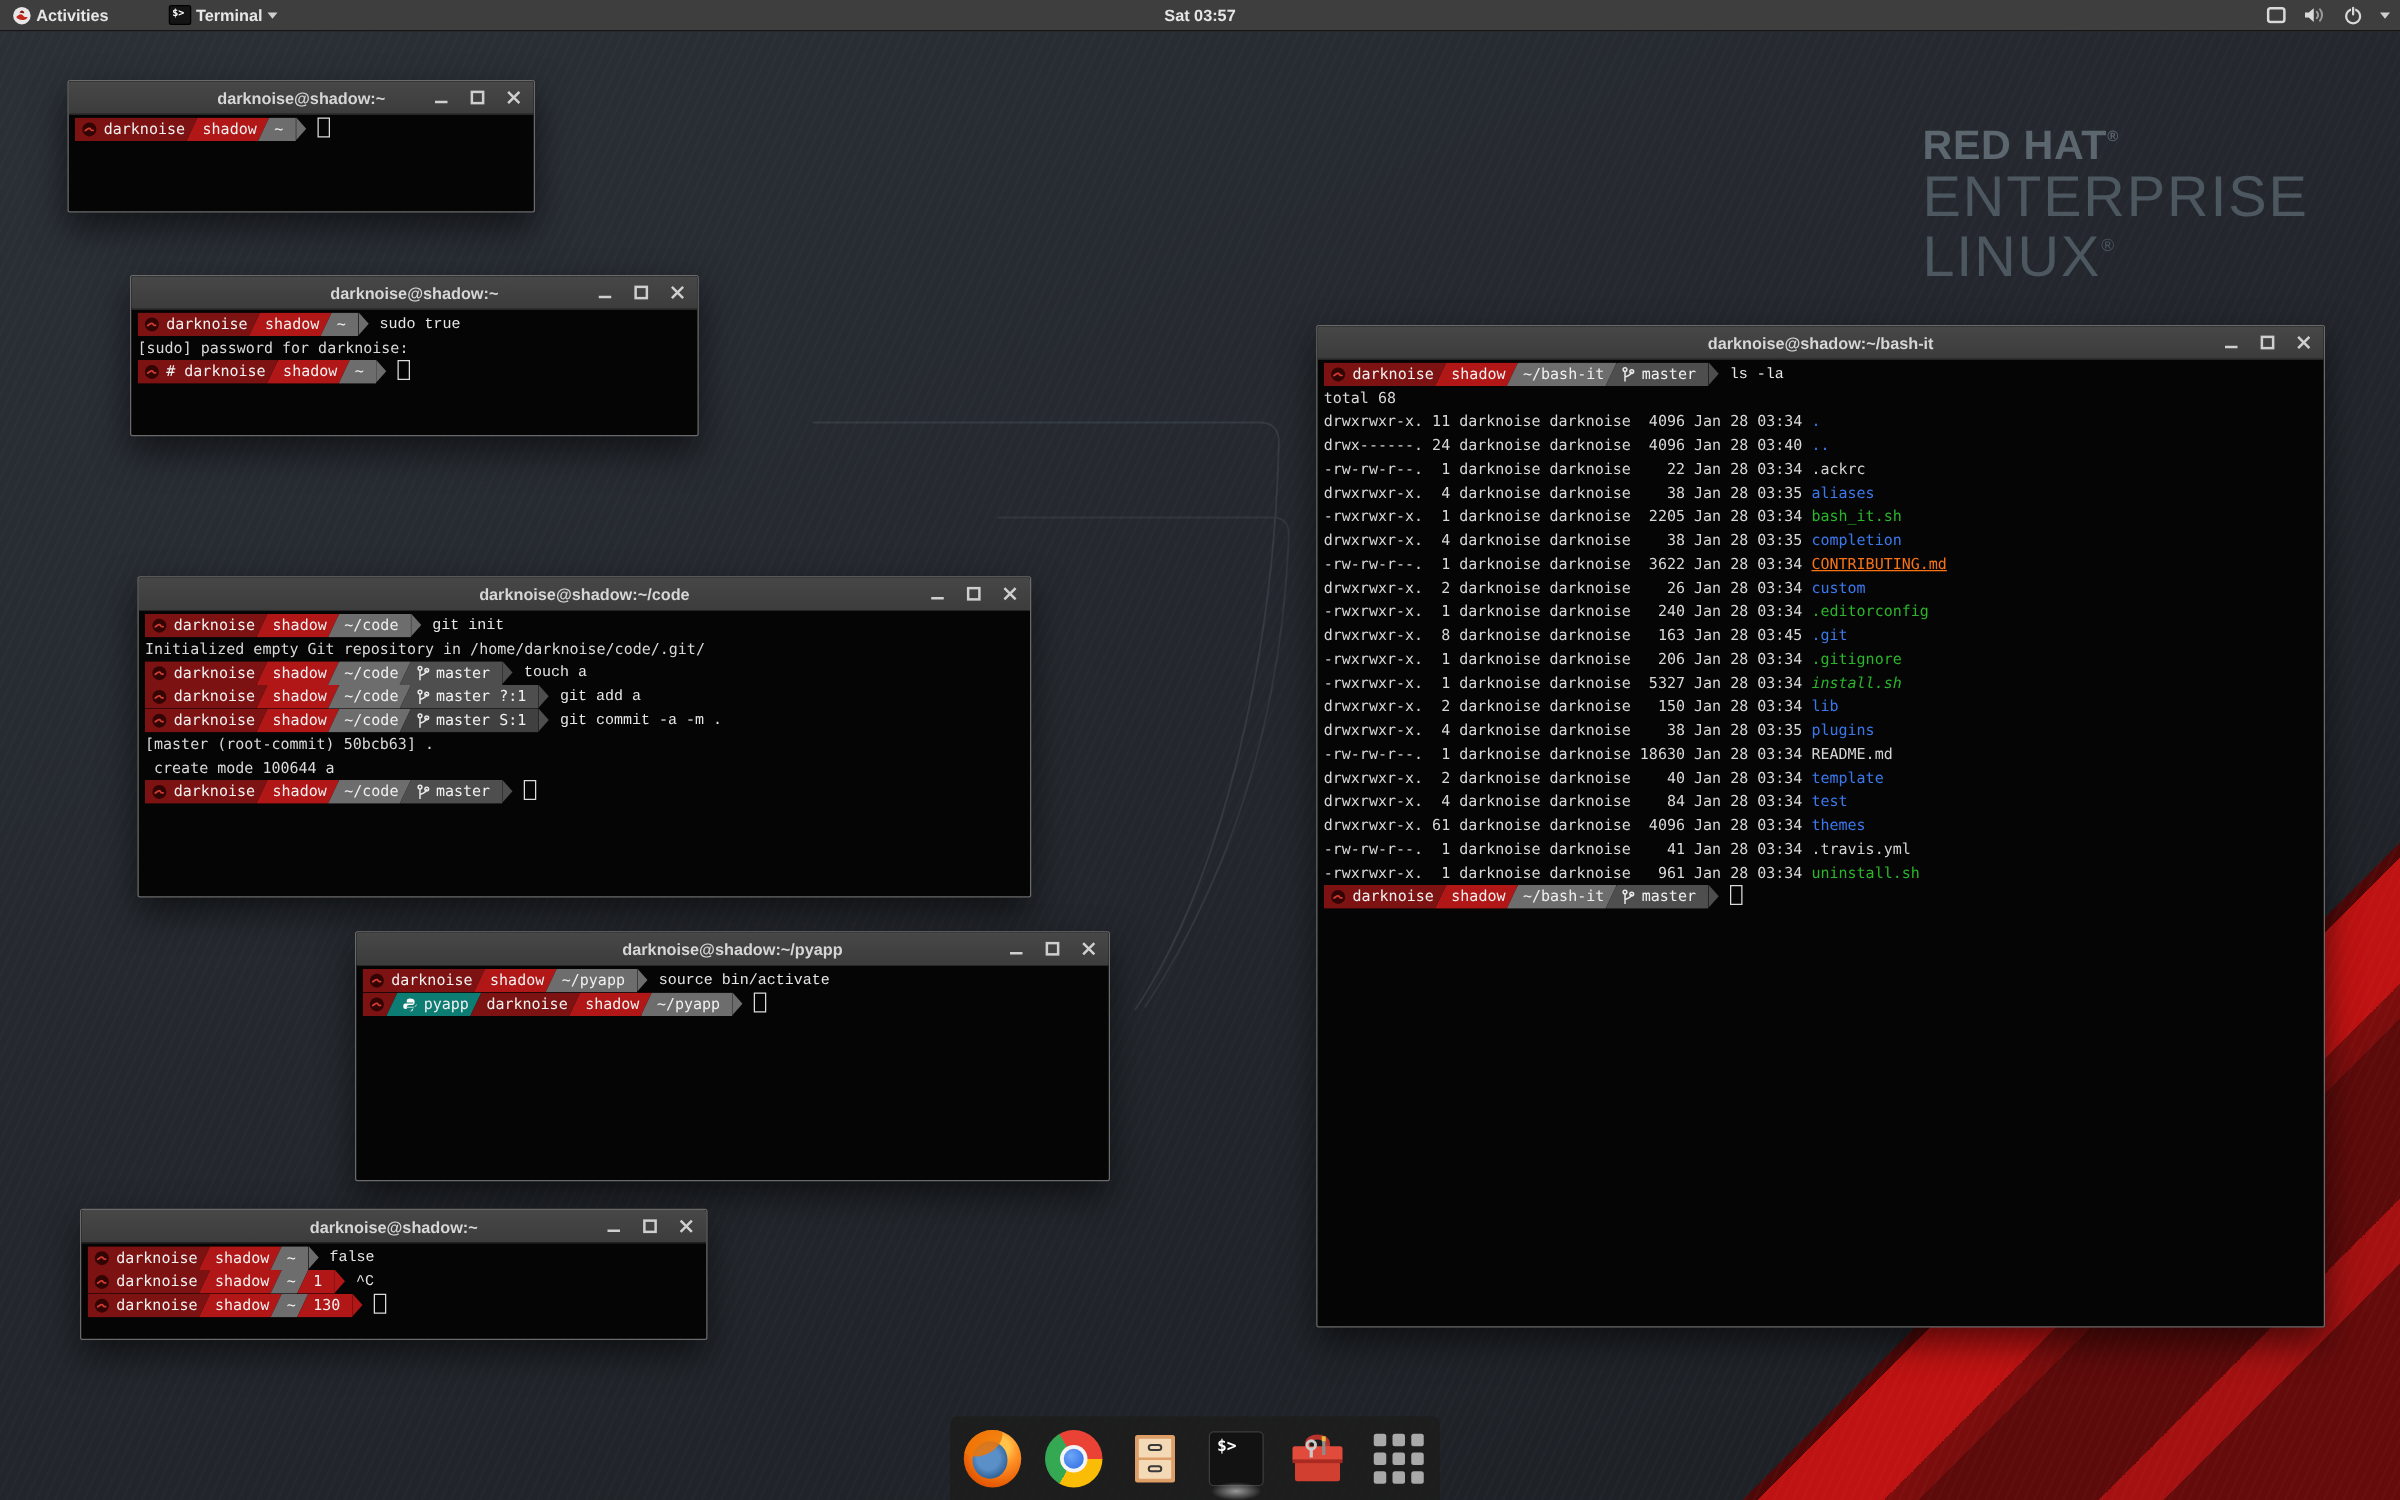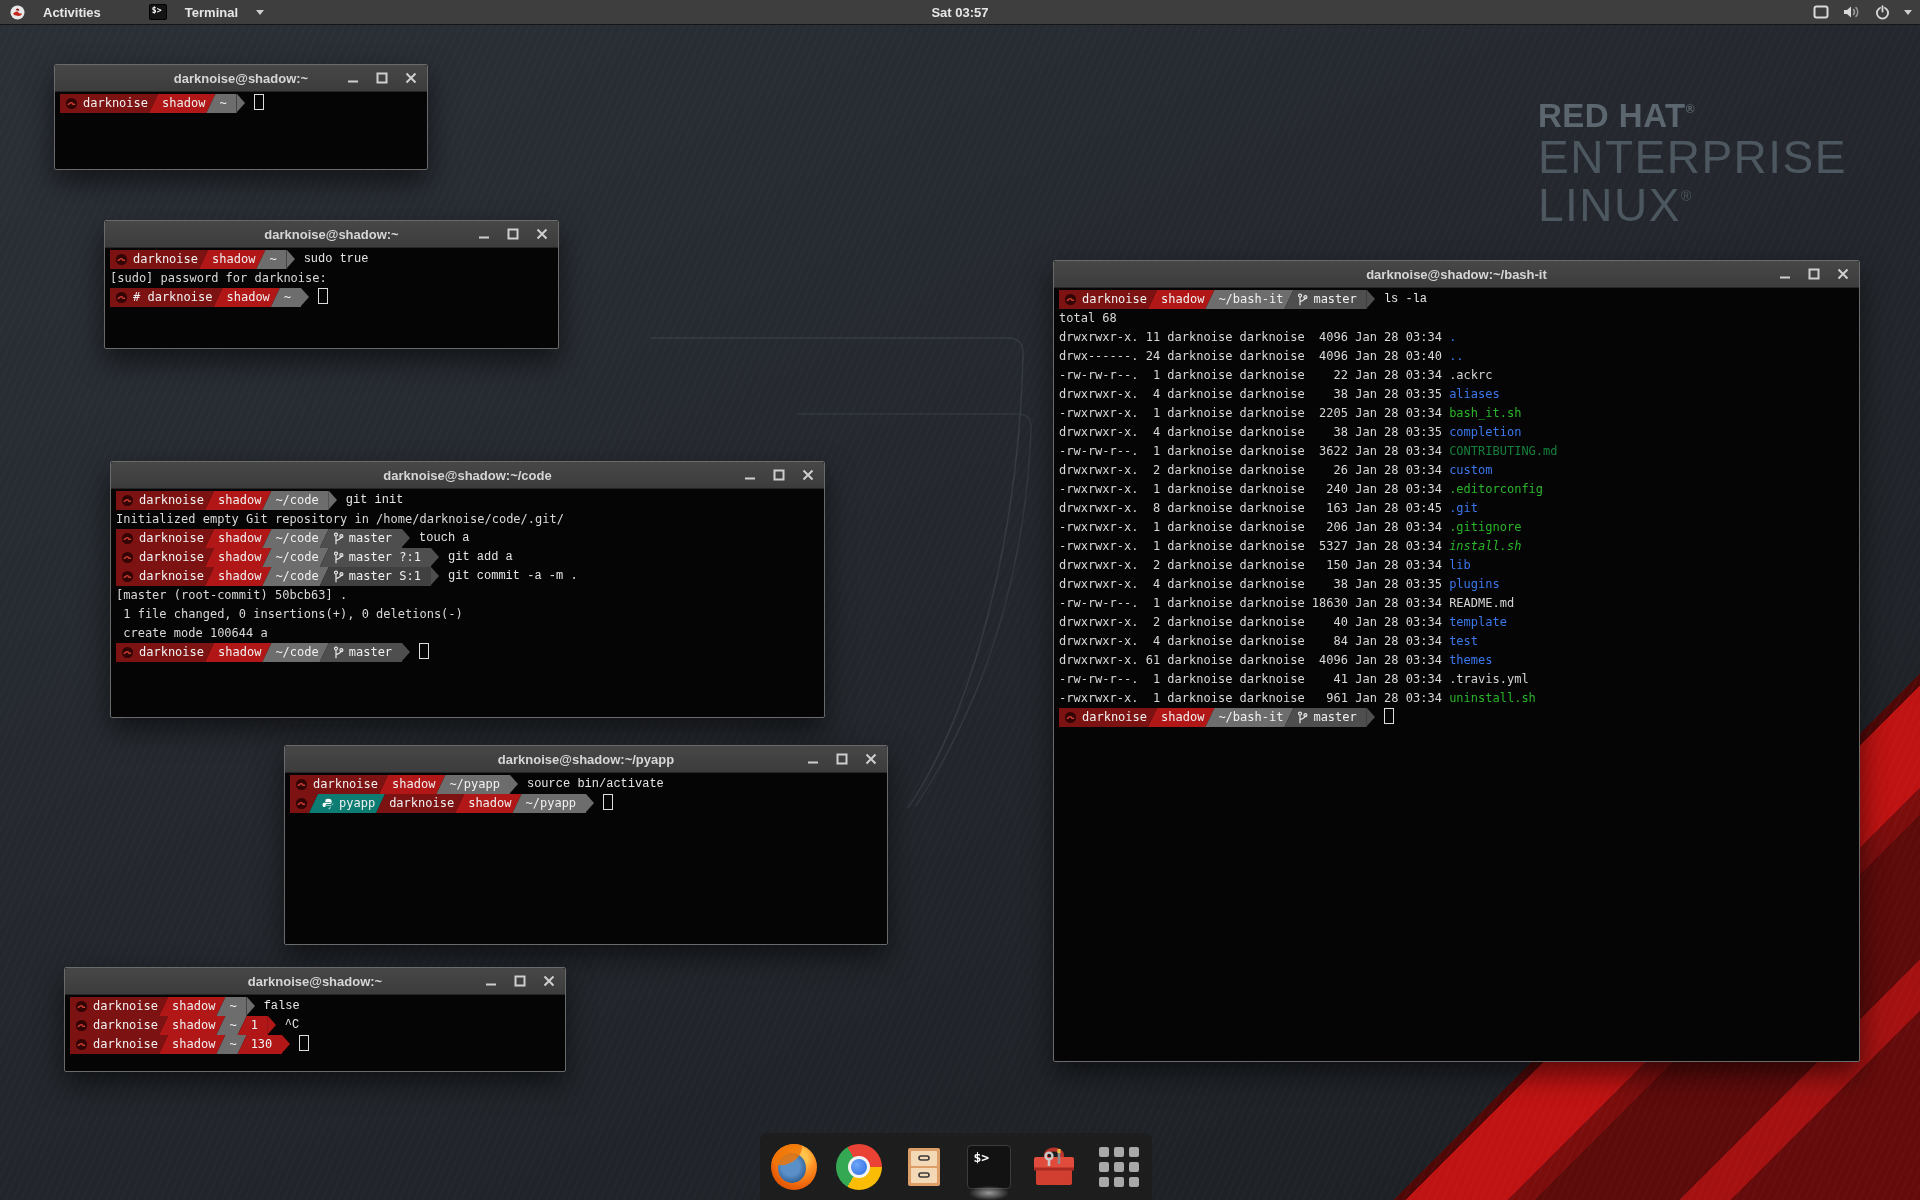--- a/index.html
+++ b/index.html
@@ -13,21 +13,21 @@
   #ribbon{position:absolute;right:0;bottom:0;width:860px;height:860px;
     background:linear-gradient(135deg,
       transparent 0 69.4%, #4f0808 69.4% 70.1%, #bf1212 70.1% 76%,
       #7c0d0d 76% 77.6%, #5d0a0a 77.6% 86%, #a51111 86% 89%, #660b0b 89% 100%);}
   #circuit{position:absolute;left:620px;top:300px;pointer-events:none;opacity:.5;}
 
   
   #topbar{position:absolute;left:0;top:0;width:1920px;height:24px;background:#3e3e3e;
     border-bottom:1px solid #161616;z-index:50;display:flex;align-items:center;color:#e6e6e6;
     font-size:13px;font-weight:bold;}
-  .tb-btn{display:flex;align-items:center;gap:18px;height:24px;padding:0 10px;cursor:default;}
+  .tb-btn{display:flex;align-items:center;gap:4px;height:24px;padding:0 10px;cursor:default;}
   #appmenu{margin-left:28px;}
   .mini-term{width:18px;height:16px;background:#141414;border:1px solid #000;border-radius:2px;
     color:#fff;font-family:"DejaVu Sans Mono",monospace;font-size:8px;font-weight:bold;
     display:flex;align-items:flex-start;justify-content:flex-start;padding:1px 0 0 2px;box-sizing:border-box;}
   #clock{position:absolute;left:0;right:0;text-align:center;pointer-events:none;}
   #clock span{pointer-events:auto;margin-top:22px;}
   #tb-right{position:absolute;right:8px;top:0;height:24px;display:flex;align-items:center;gap:14px;}
   .chev{width:0;height:0;border-left:4px solid transparent;border-right:4px solid transparent;
     border-top:5px solid #cfcfcf;}
 
@@ -258,21 +258,20 @@
               <circle cx="6.5" cy="6.5" r="5.6" fill="#330404"></circle>
               <path d="M3.2 7.4c1.2-.6 2.4-2.2 3.5-1.7 1.1.5.6 2.1 2.8 1.6" fill="none" stroke="#d23b2f" stroke-width="1.4" stroke-linecap="round"></path>
             </svg></span><span>darknoise</span></span><span class="seg" style="background: rgb(178, 23, 23);"><span>shadow</span></span><span class="seg" style="background: rgb(109, 109, 109);"><span>~/code</span></span><span class="seg seg-last" style="background: #404040;"><span class="seg-icon"><svg width="11" height="14" viewBox="0 0 11 14">
               <g stroke="#e9e9e9" stroke-width="1.2" fill="none">
                 <circle cx="3" cy="2.6" r="1.5"></circle>
                 <circle cx="8.4" cy="4.2" r="1.5"></circle>
                 <path d="M3 4.2v8M3 8.6c3.2-1 5.4-2 5.4-4.4"></path>
               </g>
             </svg></span><span>master S:1</span></span><span class="seg-arrow" style="border-left-color: rgb(78, 78, 78);"></span><span class="cmd">git commit -a -m .</span></div>
       <div class="term-line"><span class="out">[master (root-commit) 50bcb63] .</span></div>
-      <div class="term-line"><span class="out"> 1 file changed, 0 insertions(+), 0 deletions(-)</span></div>
       <div class="term-line"><span class="out"> create mode 100644 a</span></div>
       <div class="term-line"><span class="seg seg-first" style="background: rgb(124, 18, 18);"><span class="seg-icon"><svg width="13" height="13" viewBox="0 0 13 13">
               <circle cx="6.5" cy="6.5" r="5.6" fill="#330404"></circle>
               <path d="M3.2 7.4c1.2-.6 2.4-2.2 3.5-1.7 1.1.5.6 2.1 2.8 1.6" fill="none" stroke="#d23b2f" stroke-width="1.4" stroke-linecap="round"></path>
             </svg></span><span>darknoise</span></span><span class="seg" style="background: rgb(178, 23, 23);"><span>shadow</span></span><span class="seg" style="background: rgb(109, 109, 109);"><span>~/code</span></span><span class="seg seg-last" style="background: rgb(78, 78, 78);"><span class="seg-icon"><svg width="11" height="14" viewBox="0 0 11 14">
               <g stroke="#e9e9e9" stroke-width="1.2" fill="none">
                 <circle cx="3" cy="2.6" r="1.5"></circle>
                 <circle cx="8.4" cy="4.2" r="1.5"></circle>
                 <path d="M3 4.2v8M3 8.6c3.2-1 5.4-2 5.4-4.4"></path>
               </g>
@@ -385,21 +384,21 @@
                 <path d="M3 4.2v8M3 8.6c3.2-1 5.4-2 5.4-4.4"></path>
               </g>
             </svg></span><span>master</span></span><span class="seg-arrow" style="border-left-color: rgb(78, 78, 78);"></span><span class="cmd">ls -la</span></div>
       <div class="term-line"><span class="out">total 68</span></div>
       <div class="term-line"><span class="out">drwxrwxr-x. 11 darknoise darknoise  4096 Jan 28 03:34 </span><span class="out" style="color: rgb(59, 120, 236);">.</span></div>
       <div class="term-line"><span class="out">drwx------. 24 darknoise darknoise  4096 Jan 28 03:40 </span><span class="out" style="color: rgb(59, 120, 236);">..</span></div>
       <div class="term-line"><span class="out">-rw-rw-r--.  1 darknoise darknoise    22 Jan 28 03:34 </span><span class="out" style="color: rgb(212, 212, 212);">.ackrc</span></div>
       <div class="term-line"><span class="out">drwxrwxr-x.  4 darknoise darknoise    38 Jan 28 03:35 </span><span class="out" style="color: rgb(59, 120, 236);">aliases</span></div>
       <div class="term-line"><span class="out">-rwxrwxr-x.  1 darknoise darknoise  2205 Jan 28 03:34 </span><span class="out" style="color: rgb(42, 181, 42);">bash_it.sh</span></div>
       <div class="term-line"><span class="out">drwxrwxr-x.  4 darknoise darknoise    38 Jan 28 03:35 </span><span class="out" style="color: rgb(59, 120, 236);">completion</span></div>
-      <div class="term-line"><span class="out">-rw-rw-r--.  1 darknoise darknoise  3622 Jan 28 03:34 </span><span class="out" style="color: #15803d;">CONTRIBUTING.md</span></div>
+      <div class="term-line"><span class="out">-rw-rw-r--.  1 darknoise darknoise  3622 Jan 28 03:34 </span><span class="out" style="color: #f97316; text-decoration: underline;">CONTRIBUTING.md</span></div>
       <div class="term-line"><span class="out">drwxrwxr-x.  2 darknoise darknoise    26 Jan 28 03:34 </span><span class="out" style="color: rgb(59, 120, 236);">custom</span></div>
       <div class="term-line"><span class="out">-rwxrwxr-x.  1 darknoise darknoise   240 Jan 28 03:34 </span><span class="out" style="color: rgb(42, 181, 42);">.editorconfig</span></div>
       <div class="term-line"><span class="out">drwxrwxr-x.  8 darknoise darknoise   163 Jan 28 03:45 </span><span class="out" style="color: rgb(59, 120, 236);">.git</span></div>
       <div class="term-line"><span class="out">-rwxrwxr-x.  1 darknoise darknoise   206 Jan 28 03:34 </span><span class="out" style="color: rgb(42, 181, 42);">.gitignore</span></div>
       <div class="term-line"><span class="out">-rwxrwxr-x.  1 darknoise darknoise  5327 Jan 28 03:34 </span><span class="out" style="color: rgb(42, 181, 42); font-style: italic;">install.sh</span></div>
       <div class="term-line"><span class="out">drwxrwxr-x.  2 darknoise darknoise   150 Jan 28 03:34 </span><span class="out" style="color: rgb(59, 120, 236);">lib</span></div>
       <div class="term-line"><span class="out">drwxrwxr-x.  4 darknoise darknoise    38 Jan 28 03:35 </span><span class="out" style="color: rgb(59, 120, 236);">plugins</span></div>
       <div class="term-line"><span class="out">-rw-rw-r--.  1 darknoise darknoise 18630 Jan 28 03:34 </span><span class="out" style="color: rgb(212, 212, 212);">README.md</span></div>
       <div class="term-line"><span class="out">drwxrwxr-x.  2 darknoise darknoise    40 Jan 28 03:34 </span><span class="out" style="color: rgb(59, 120, 236);">template</span></div>
       <div class="term-line"><span class="out">drwxrwxr-x.  4 darknoise darknoise    84 Jan 28 03:34 </span><span class="out" style="color: rgb(59, 120, 236);">test</span></div>

